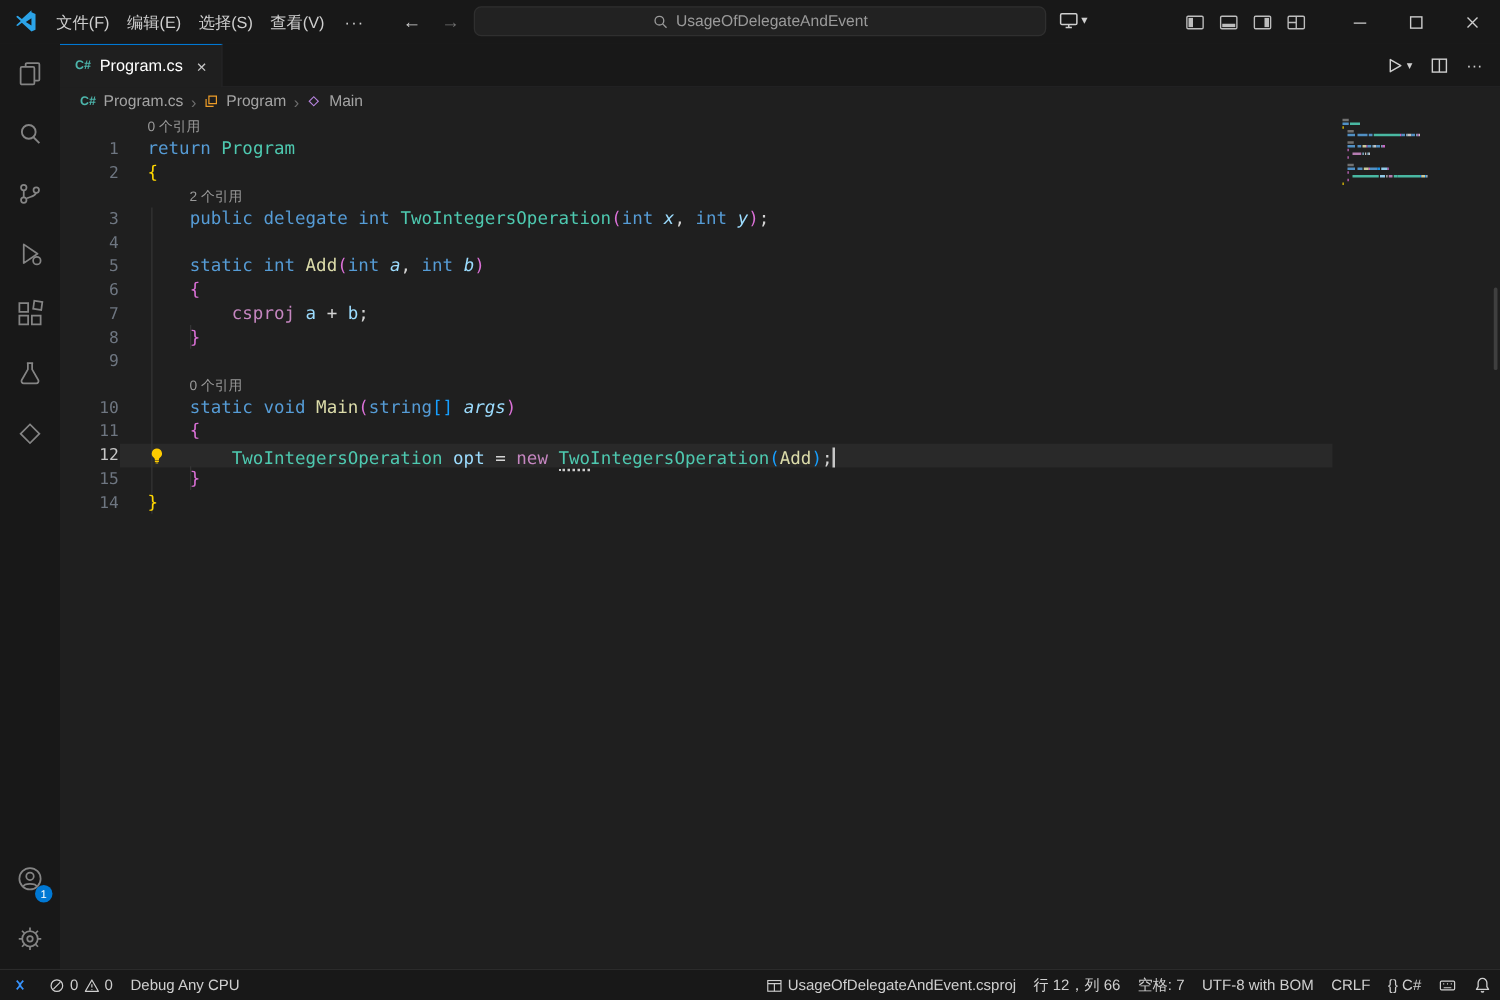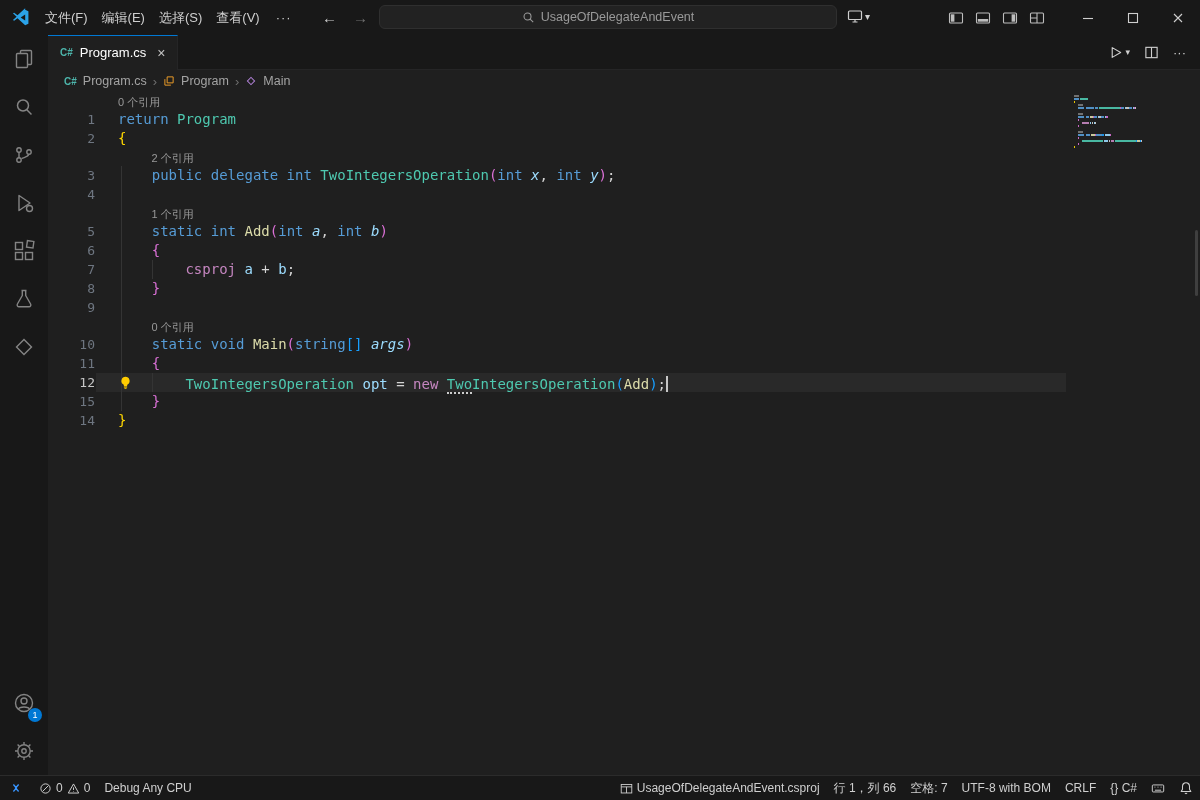--- a/index.html
+++ b/index.html
@@ -268,21 +268,20 @@
     </div>
 
     <div class="editor">
       <div id="code-rows">
           <div class="row codelens-row"><span class="codelens-text" style="padding-left: 70px;">0 个引用</span></div>
           <div class="row code-row"><span class="lnum">1</span><span class="content"><span class="tk-kw">return</span><span class="tk-pl"> </span><span class="tk-type">Program</span></span></div>
           <div class="row code-row"><span class="lnum">2</span><span class="content"><span class="tk-b1">{</span></span></div>
           <div class="row codelens-row"><span class="codelens-text" style="padding-left: 103.6px;">2 个引用</span></div>
           <div class="row code-row"><span class="lnum">3</span><span class="content"><span class="tk-pl">    </span><span class="tk-kw">public</span><span class="tk-pl"> </span><span class="tk-kw">delegate</span><span class="tk-pl"> </span><span class="tk-kw">int</span><span class="tk-pl"> </span><span class="tk-type">TwoIntegersOperation</span><span class="tk-b2">(</span><span class="tk-kw">int</span><span class="tk-pl"> </span><span class="tk-param">x</span><span class="tk-pl">, </span><span class="tk-kw">int</span><span class="tk-pl"> </span><span class="tk-param">y</span><span class="tk-b2">)</span><span class="tk-pl">;</span></span></div>
           <div class="row code-row"><span class="lnum">4</span><span class="content"></span></div>
-          <div class="row codelens-row"><span class="codelens-text" style="padding-left: 103.6px;">1 个引用</span></div>
           <div class="row code-row"><span class="lnum">5</span><span class="content"><span class="tk-pl">    </span><span class="tk-kw">static</span><span class="tk-pl"> </span><span class="tk-kw">int</span><span class="tk-pl"> </span><span class="tk-method">Add</span><span class="tk-b2">(</span><span class="tk-kw">int</span><span class="tk-pl"> </span><span class="tk-param">a</span><span class="tk-pl">, </span><span class="tk-kw">int</span><span class="tk-pl"> </span><span class="tk-param">b</span><span class="tk-b2">)</span></span></div>
           <div class="row code-row"><span class="lnum">6</span><span class="content"><span class="tk-pl">    </span><span class="tk-b2">{</span></span></div>
           <div class="row code-row"><span class="lnum">7</span><span class="content"><span class="tk-pl">        </span><span class="tk-ctrl">csproj</span><span class="tk-pl"> </span><span class="tk-var">a</span><span class="tk-pl"> </span><span class="tk-op">+</span><span class="tk-pl"> </span><span class="tk-var">b</span><span class="tk-pl">;</span></span></div>
           <div class="row code-row"><span class="lnum">8</span><span class="content"><span class="tk-pl">    </span><span class="tk-b2">}</span></span></div>
           <div class="row code-row"><span class="lnum">9</span><span class="content"></span></div>
           <div class="row codelens-row"><span class="codelens-text" style="padding-left: 103.6px;">0 个引用</span></div>
           <div class="row code-row"><span class="lnum">10</span><span class="content"><span class="tk-pl">    </span><span class="tk-kw">static</span><span class="tk-pl"> </span><span class="tk-kw">void</span><span class="tk-pl"> </span><span class="tk-method">Main</span><span class="tk-b2">(</span><span class="tk-kw">string</span><span class="tk-b3">[]</span><span class="tk-pl"> </span><span class="tk-param">args</span><span class="tk-b2">)</span></span></div>
           <div class="row code-row"><span class="lnum">11</span><span class="content"><span class="tk-pl">    </span><span class="tk-b2">{</span></span></div>
           <div class="row code-row current"><div class="hl"></div><div class="bulb"><svg width="13" height="13" viewBox="0 0 16 16">
                 <path fill="#ffcc00" d="M8 1a5 5 0 0 0-2.9 9.1c.5.4.9 1 .9 1.6v.8h4v-.8c0-.6.4-1.2.9-1.6A5 5 0 0 0 8 1z"></path>
@@ -457,21 +456,21 @@
     <div class="sb-item">
       <span>
         <svg width="13" height="13" viewBox="0 0 16 16" fill="none" stroke="#cfcfcf" stroke-width="1.1">
             <rect x="1.5" y="3" width="13" height="10.5"></rect>
             <path d="M1.5 6h13M8 6v7.5"></path>
           </svg>
       </span>
       <span>UsageOfDelegateAndEvent.csproj</span>
     </div>
     <div class="sb-item">
-        <span>行 1，列 66</span>
+        <span>行 12，列 66</span>
       </div>
     <div class="sb-item">
         <span>空格: 7</span>
       </div>
     <div class="sb-item">
         <span>UTF-8 with BOM</span>
       </div>
     <div class="sb-item">
         <span>CRLF</span>
       </div>

